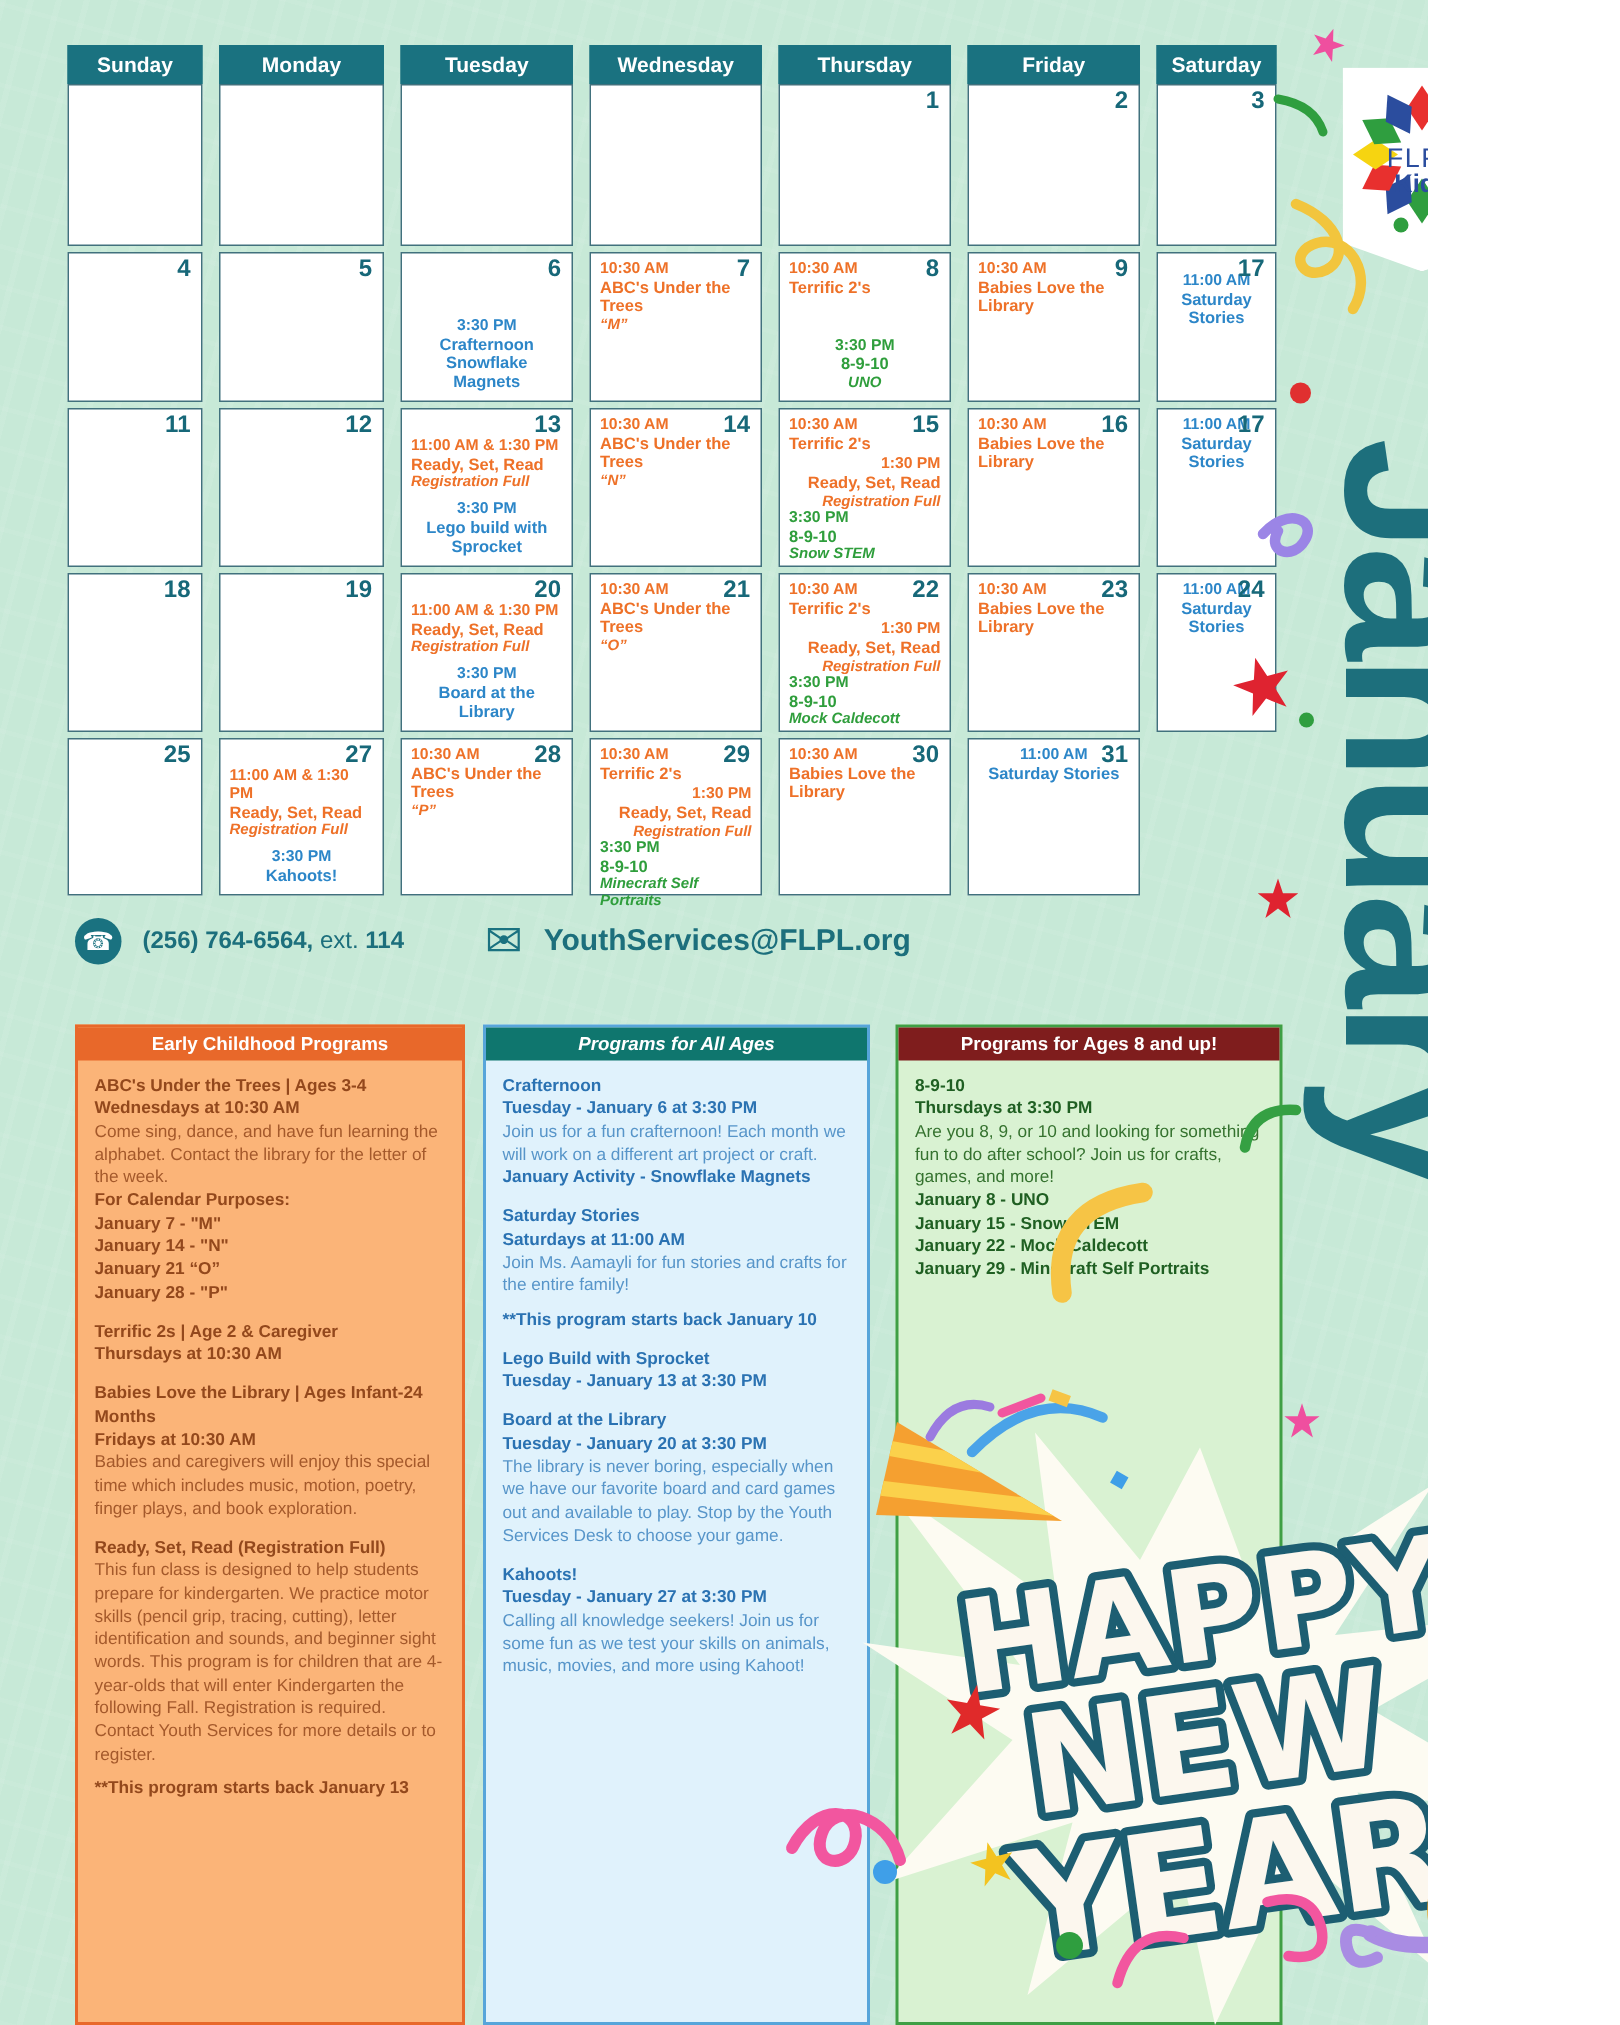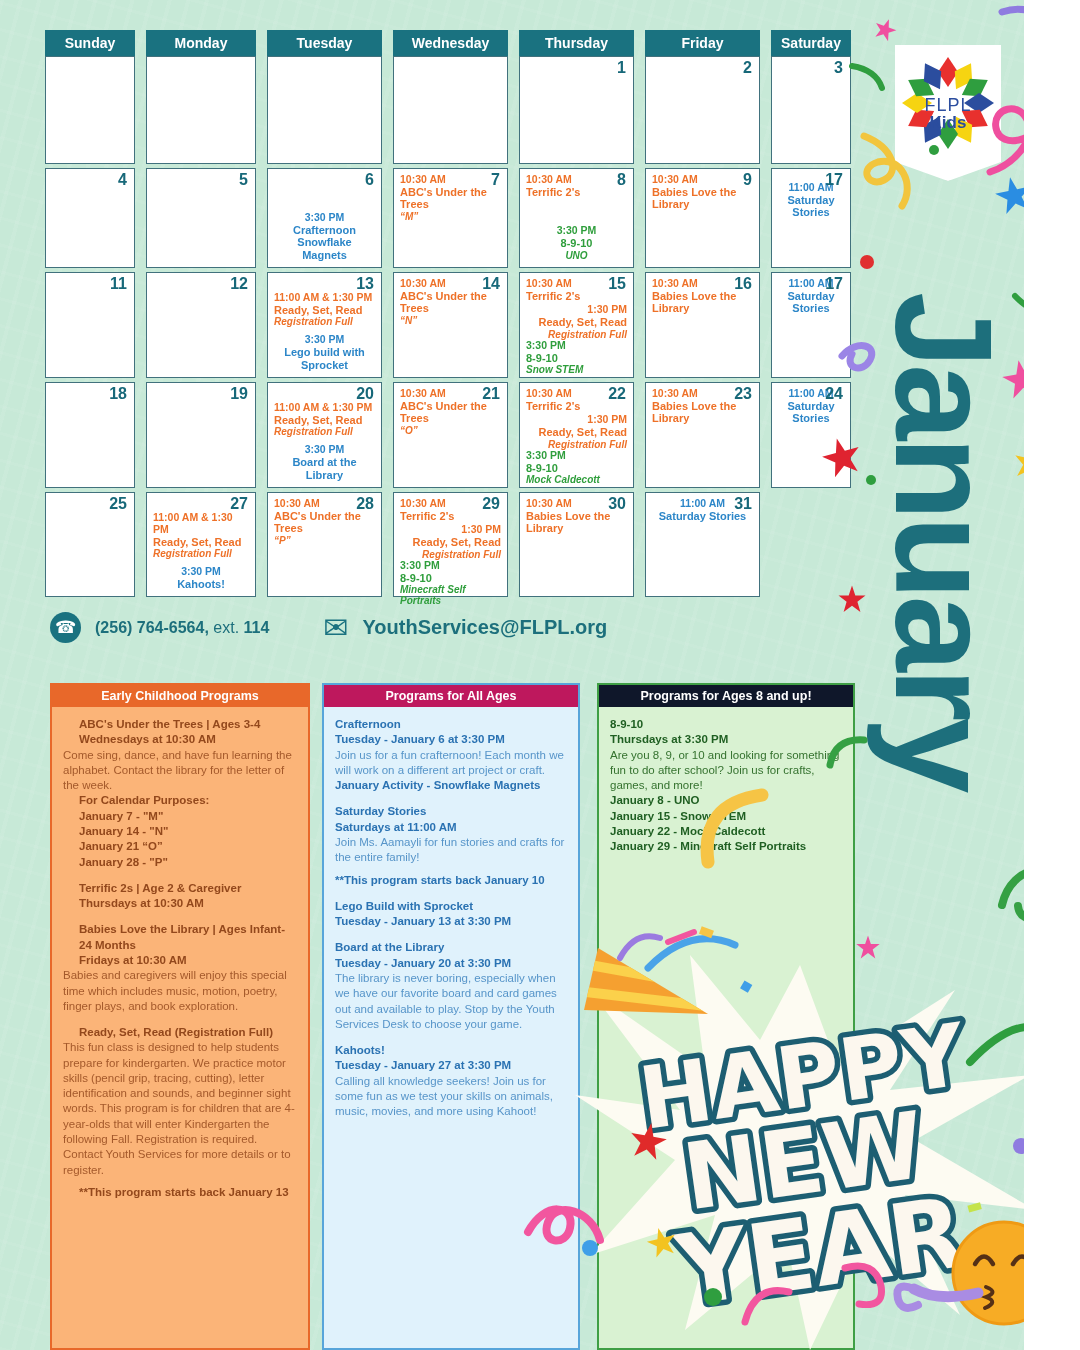--- a/index.html
+++ b/index.html
@@ -1,17 +1,17 @@
 <!DOCTYPE html>
 <html><head>
 <meta charset="utf-8">
 <style>
   html,body{margin:0;padding:0;}
   .page{
-    position:relative; width:1024px; height:1350px; overflow:hidden;
+    position:relative; width:952px; height:1350px; overflow:hidden;
     background:#c7e9d7;
     background-image:repeating-linear-gradient(105deg, rgba(255,255,255,.07) 0 4px, rgba(255,255,255,0) 4px 18px),
                      repeating-linear-gradient(15deg, rgba(255,255,255,.05) 0 3px, rgba(255,255,255,0) 3px 26px);
     font-family:"Liberation Sans","DejaVu Sans",sans-serif;
   }
   
   .calendar{position:absolute; left:45px; top:30px; width:810px; z-index:2;}
   .cal-row{display:grid; grid-template-columns:90px 110px 115px 115px 115px 115px 80px; column-gap:11px;}
   .cal-row.week{margin-top:4px;}
   .cal-row.week.w0{margin-top:0;}
@@ -42,28 +42,28 @@
   .contact b{font-weight:bold;}
   .mailtxt{font-weight:bold;font-size:20px;}
   .gap{width:26px;}
   
   .panel{position:absolute; top:683px; height:667px; box-sizing:border-box; display:flex; flex-direction:column; z-index:1;}
   .panel.orange{left:50px; width:260px; background:#fbb478; border:2px solid #e8682a;}
   .panel.blue{left:322px; width:258px; background:#e0f2fc; border:2px solid #57a5da;}
   .panel.green{left:597px; width:258px; background:#d9f2d2; border:2px solid #3f9f45;}
   .panel-head{height:22px; display:flex; align-items:center; justify-content:center; color:#fff; font-weight:bold; font-size:12.5px;}
   .panel.orange .panel-head{background:#e8682a;}
-  .panel.blue .panel-head{background:#be185d;}
-  .panel.green .panel-head{background:#0f172a;}
+  .panel.blue .panel-head{background:#0f766e;font-style:italic;}
+  .panel.green .panel-head{background:#7f1d1d;}
   .panel-body{padding:10px 11px; font-size:11.5px; line-height:1.33; overflow:hidden;}
   .section{margin-bottom:11px;}
   .section .h{font-weight:bold;}
   .section .h.note{margin-top:7px;}
   .section .b{}
-  .panel.orange .h{color:#93481c;margin-left:16px;} .panel.orange .b{color:#a4592b;}
+  .panel.orange .h{color:#93481c;} .panel.orange .b{color:#a4592b;}
   .panel.blue .h{color:#2a72b2;} .panel.blue .b{color:#5795c9;}
   .panel.green .h{color:#1f5f22;} .panel.green .b{color:#35722f;}
   
   .january{
     position:absolute; left:1022px; top:292px; z-index:1;
     transform:rotate(90deg); transform-origin:top left;
     font-size:137px; font-weight:bold; letter-spacing:-4px;
     color:#1d6f7c; white-space:nowrap;
   }
   

